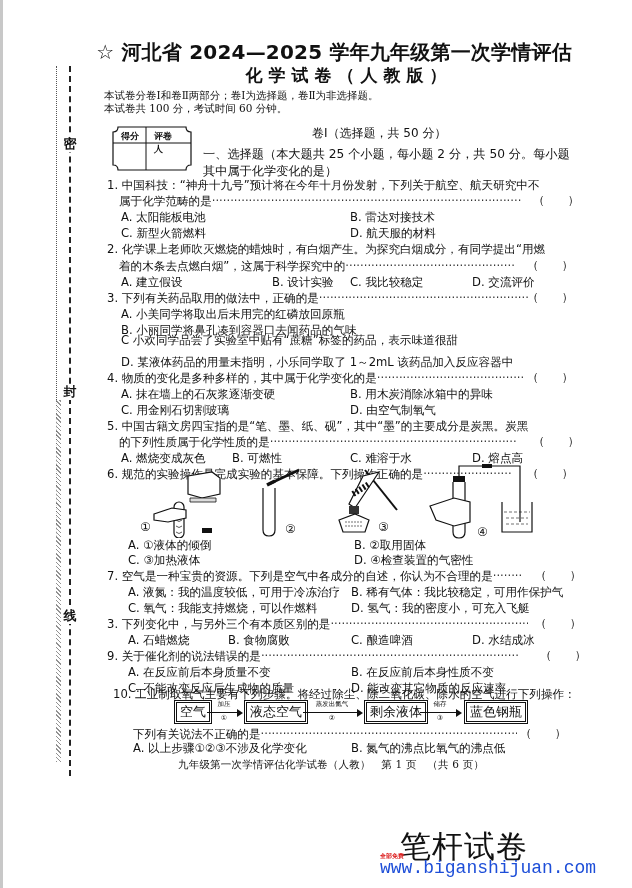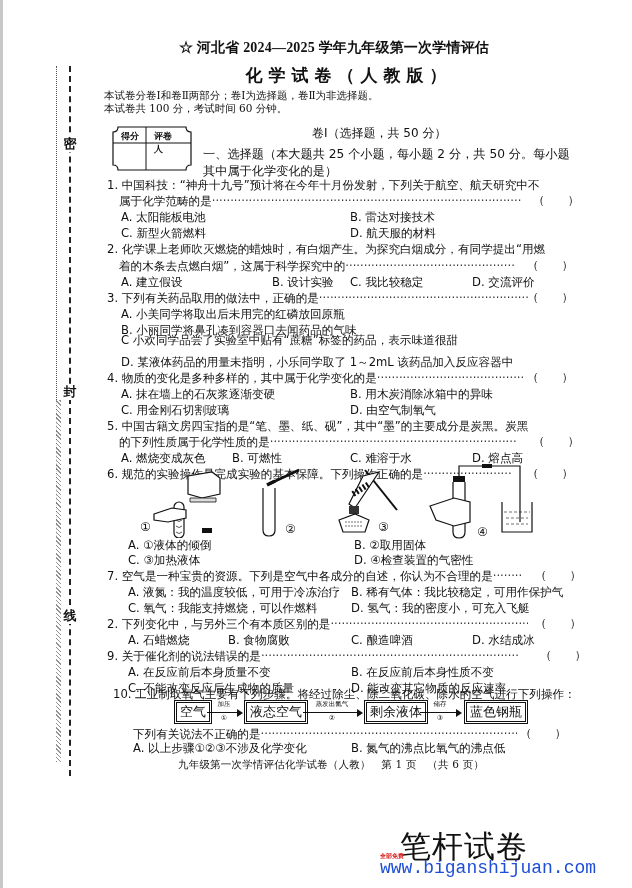--- a/index.html
+++ b/index.html
@@ -9,21 +9,21 @@
   .left-strip { position: absolute; left: 0; top: 0; width: 3px; height: 888px; background: #c8c8c8; }
 
   .binding-dotted { position: absolute; left: 56px; top: 66px; height: 470px; width: 0; border-left: 1px dotted #555; }
   .binding-hatch { position: absolute; left: 56px; top: 400px; width: 5px; height: 362px;
     background: repeating-linear-gradient(45deg, #777 0 1px, #fff 1px 3px); opacity: .8; }
   .binding-dash { position: absolute; left: 69px; top: 66px; height: 710px; width: 0; border-left: 2px dashed #222; }
   .binding-char { position: absolute; left: 61px; width: 18px; text-align: center; font-size: 13px; font-weight: bold;
     background: #fff; line-height: 16px; font-family: "DejaVu Sans", sans-serif; }
 
   .title { position: absolute; left: 0; width: 632px; text-align: center; font-family: "DejaVu Sans", sans-serif; font-weight: bold; }
-  .title1 { top: 39px; font-size: 14px; padding-left: 36px; letter-spacing: 0.2px; font-family: Liberation Serif, serif; }
+  .title1 { top: 39px; font-size: 20px; padding-left: 36px; letter-spacing: 0.2px; }
   .title2 { top: 64px; font-size: 17px; padding-left: 66px; letter-spacing: 6px; }
 
   .intro { position: absolute; left: 104px; font-size: 10.5px; line-height: 13px; font-family: "DejaVu Serif", serif; }
   .intro1 { top: 89px; }
   .intro2 { top: 102px; }
 
   .section-head { position: absolute; left: 312px; top: 125px; font-size: 12px; font-family: "DejaVu Sans", sans-serif; }
 
   .score-box { position: absolute; left: 112px; top: 126px; width: 68px; height: 45px; padding-left: 28px; }
   .score-box svg { position: absolute; left: 0; top: 0; }
@@ -173,21 +173,21 @@
 <div class="opt" style="left:128px; top:552px;">C. ③加热液体</div>
 <div class="opt" style="left:354px; top:552px;">D. ④检查装置的气密性</div>
 
 <div class="q" style="top:568px;"><span>7. 空气是一种宝贵的资源。下列是空气中各成分的自述，你认为不合理的是</span><span class="dots" style="width:30px;">··········</span></div>
 <div class="paren" style="left:535px; top:568px;">（　　）</div>
 <div class="opt" style="left:128px; top:584px;">A. 液氮：我的温度较低，可用于冷冻治疗</div>
 <div class="opt" style="left:351px; top:584px;">B. 稀有气体：我比较稳定，可用作保护气</div>
 <div class="opt" style="left:128px; top:600px;">C. 氧气：我能支持燃烧，可以作燃料</div>
 <div class="opt" style="left:351px; top:600px;">D. 氢气：我的密度小，可充入飞艇</div>
 
-<div class="q" style="top:616px;"><span>2. 下列变化中，与另外三个有本质区别的是</span><span class="dots" style="width:198px;">·····································································</span></div>
+<div class="q" style="top:616px;"><span>3. 下列变化中，与另外三个有本质区别的是</span><span class="dots" style="width:198px;">·····································································</span></div>
 <div class="paren" style="left:535px; top:616px;">（　　）</div>
 <div class="opt" style="left:128px; top:632px;">A. 石蜡燃烧</div>
 <div class="opt" style="left:228px; top:632px;">B. 食物腐败</div>
 <div class="opt" style="left:351px; top:632px;">C. 酿造啤酒</div>
 <div class="opt" style="left:472px; top:632px;">D. 水结成冰</div>
 
 <div class="q" style="top:648px;"><span>9. 关于催化剂的说法错误的是</span><span class="dots" style="width:258px;">······················································································</span></div>
 <div class="paren" style="left:540px; top:648px;">（　　）</div>
 <div class="opt" style="left:128px; top:664px;">A. 在反应前后本身质量不变</div>
 <div class="opt" style="left:351px; top:664px;">B. 在反应前后本身性质不变</div>

